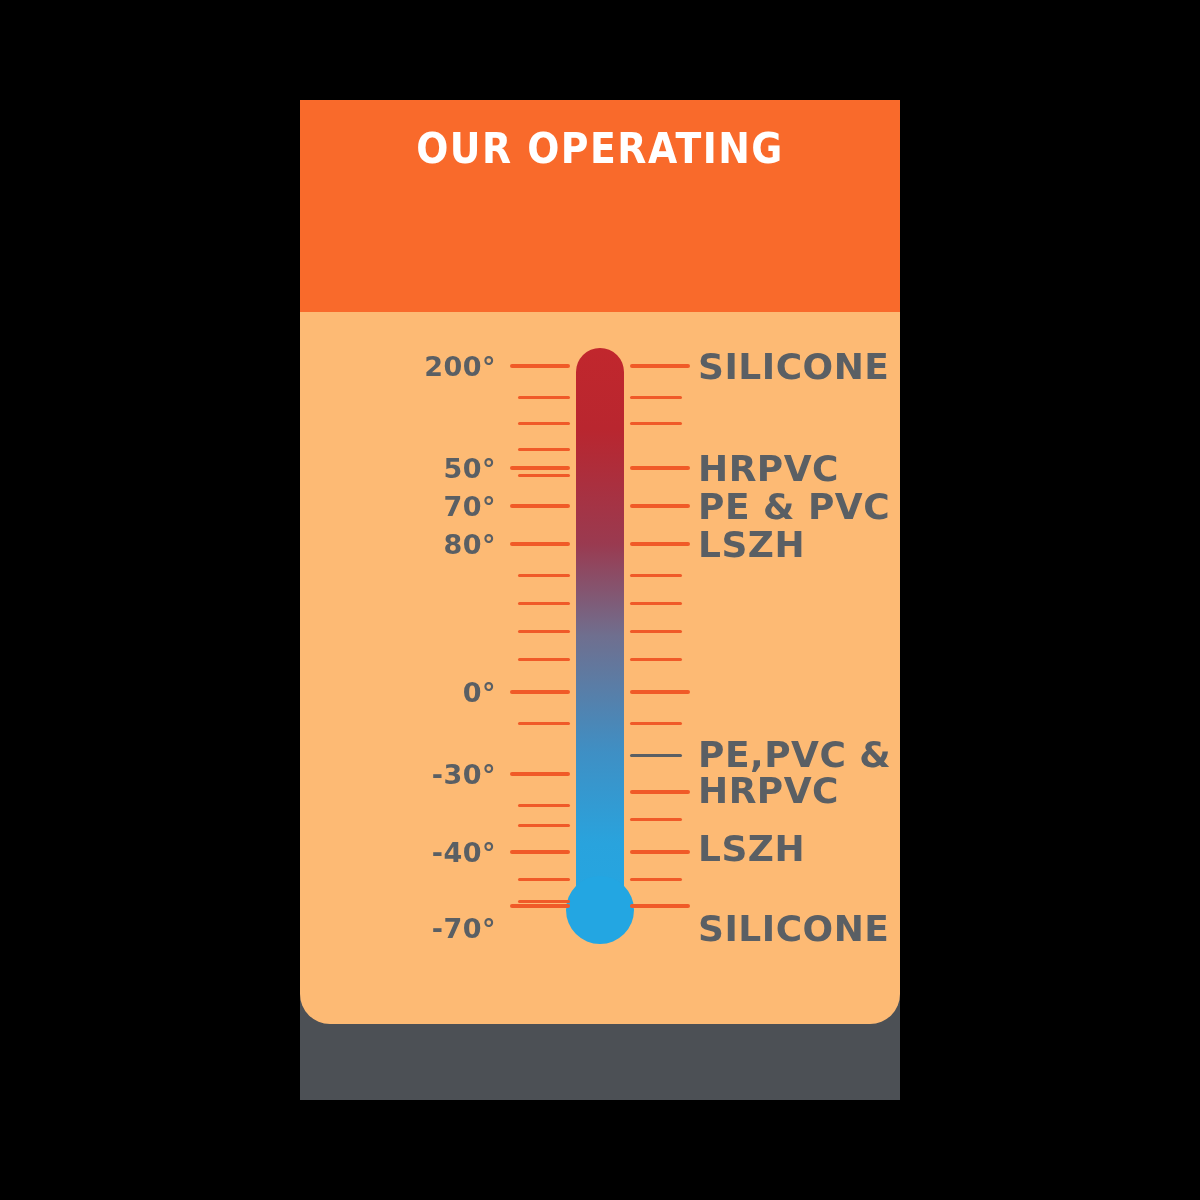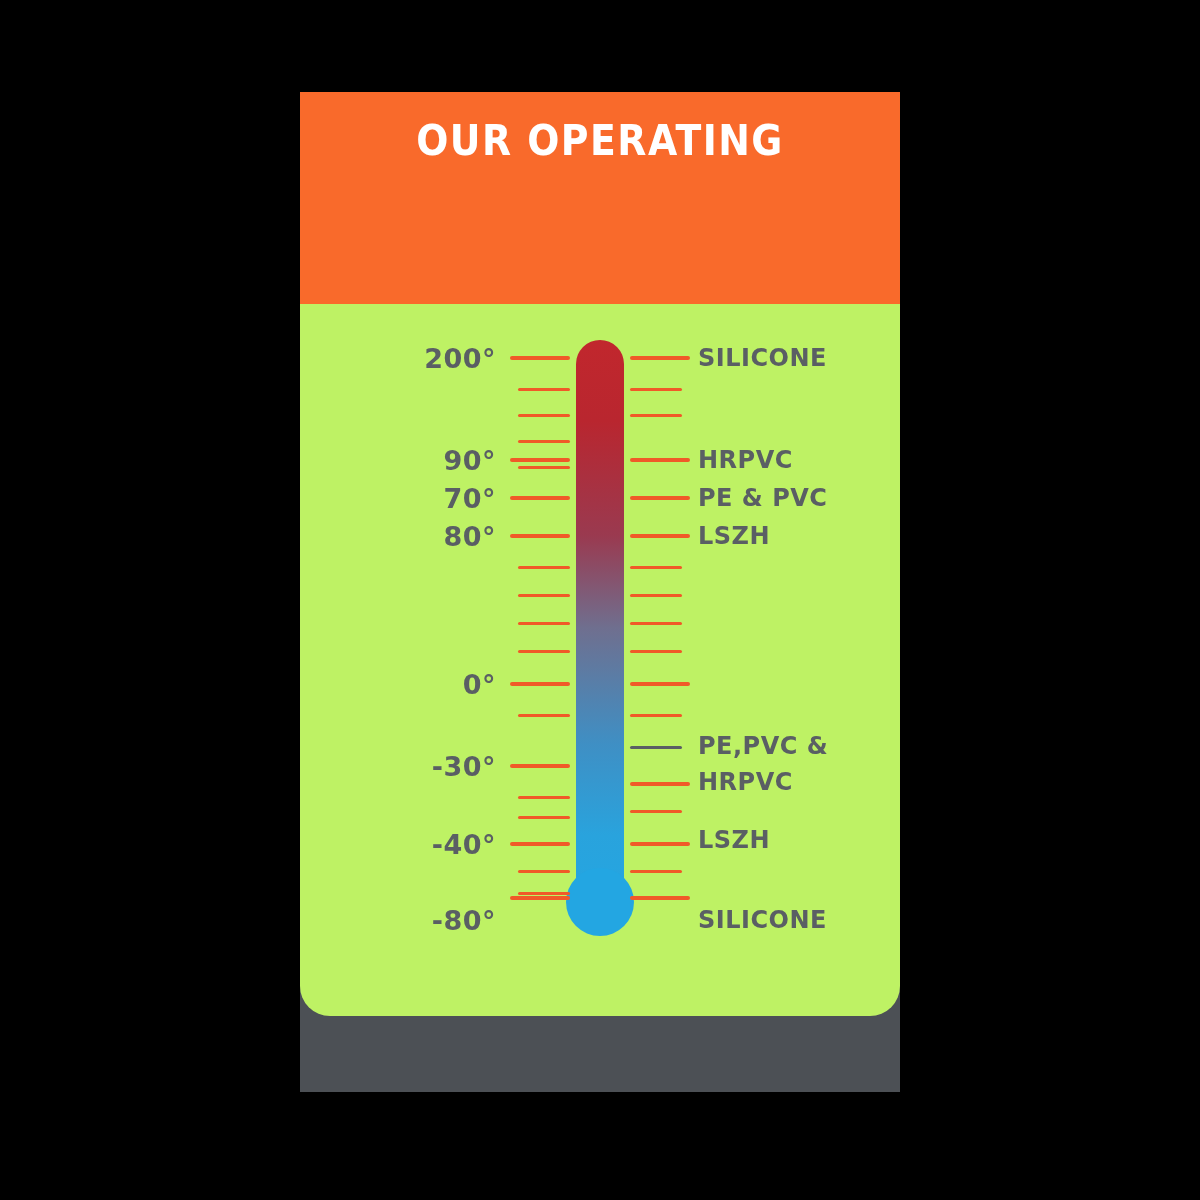--- a/index.html
+++ b/index.html
@@ -8,21 +8,21 @@
     background: #000000;
     width: 1200px;
     height: 1200px;
     overflow: hidden;
     font-family: "Liberation Sans", sans-serif;
   }
 
   #poster {
     position: absolute;
     left: 300px;
-    top: 92px;
+    top: 100px;
     width: 600px;
     height: 899px;
   }
 
   
   .card-back {
     position: absolute;
     left: 0;
     top: 0;
     width: 600px;
@@ -59,21 +59,21 @@
     white-space: nowrap;
   }
 
   
   .body-panel {
     position: absolute;
     left: 0;
     top: 212px;
     width: 600px;
     height: 712px;
-    background: #bef264;
+    background: #fdba74;
     border-radius: 0 0 30px 30px;
     overflow: hidden;
   }
 
   
   .footer {
     position: absolute;
     left: 0;
     bottom: 0;
     width: 600px;
@@ -167,21 +167,21 @@
     white-space: nowrap;
     transform: translateY(-50%);
   }
 
   .series-label {
     position: absolute;
     left: 398px;
     color: #5a5f64;
     font-family: "DejaVu Sans", sans-serif;
     font-weight: bold;
-    font-size: 24px;
+    font-size: 36px;
     letter-spacing: 0.5px;
     white-space: nowrap;
     transform: translateY(-50%);
   }
 </style>
 </head>
 <body>
 
 <div id="poster">
 
@@ -242,27 +242,27 @@
       <div class="tick major left" style="top:538px"></div>
       <div class="tick major right" style="top:538px"></div>
       <div class="tick left" style="top:566px"></div>
       <div class="tick right" style="top:566px"></div>
       <div class="tick left" style="top:588px"></div>
 
       <div class="tick major left" style="top:592px"></div>
       <div class="tick major right" style="top:592px"></div>
 
       <div class="axis-label" style="top:54px">200°</div>
-      <div class="axis-label" style="top:156px">90°</div>
+      <div class="axis-label" style="top:156px">50°</div>
       <div class="axis-label" style="top:194px">70°</div>
       <div class="axis-label" style="top:232px">80°</div>
       <div class="axis-label" style="top:380px">0°</div>
       <div class="axis-label" style="top:462px">-30°</div>
       <div class="axis-label" style="top:540px">-40°</div>
-      <div class="axis-label" style="top:616px">-80°</div>
+      <div class="axis-label" style="top:616px">-70°</div>
 
       <div class="series-label" style="top:54px">SILICONE</div>
       <div class="series-label" style="top:156px">HRPVC</div>
       <div class="series-label" style="top:194px">PE &amp; PVC</div>
       <div class="series-label" style="top:232px">LSZH</div>
 
       <div class="series-label" style="top:442px">PE,PVC &amp;</div>
       <div class="series-label" style="top:478px">HRPVC</div>
       <div class="series-label" style="top:536px">LSZH</div>
       <div class="series-label" style="top:616px">SILICONE</div>

